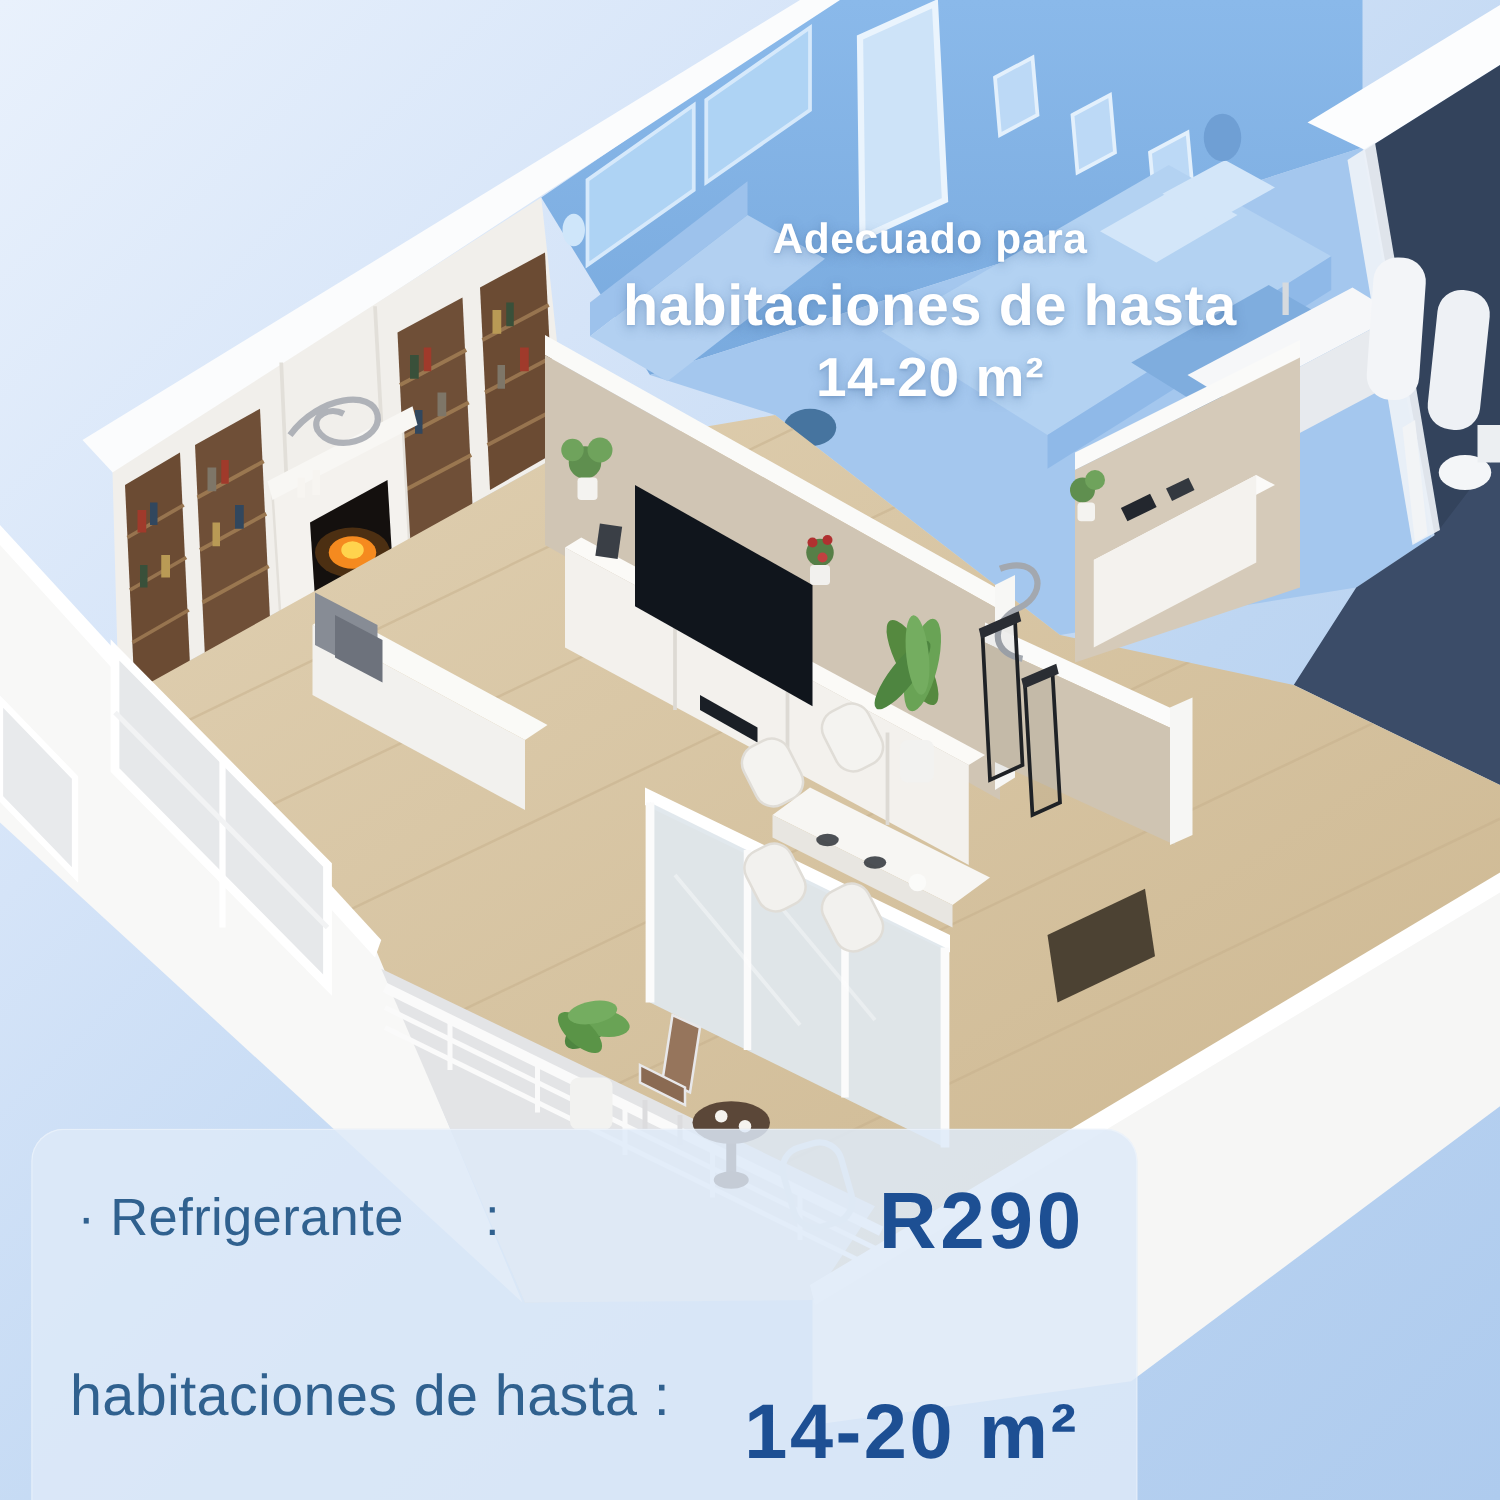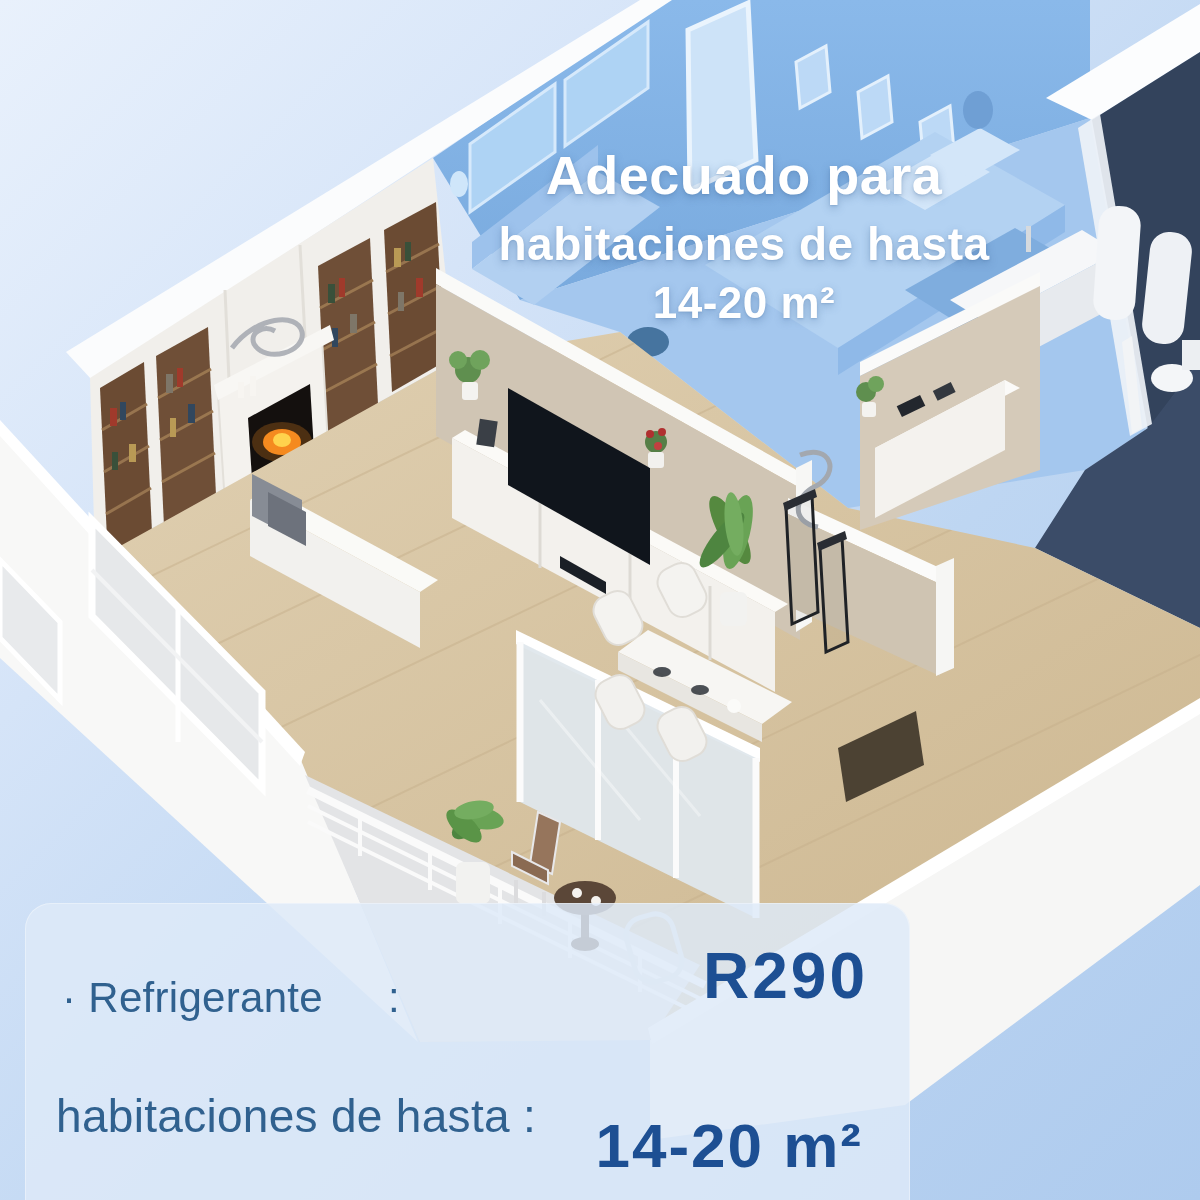--- a/index.html
+++ b/index.html
@@ -8,32 +8,32 @@
     font-family:"Liberation Sans", sans-serif;
     background:linear-gradient(135deg,#e9f1fc 0%,#d5e4f8 30%,#bed6f2 62%,#aecbee 100%);
   }
   .stage svg{position:absolute;left:0;top:0;}
   .overlay-line{
     position:absolute;left:744px;transform:translateX(-50%);
     color:#ffffff;font-weight:700;white-space:nowrap;
     text-shadow:0 3px 9px rgba(60,100,150,.38), 0 1px 2px rgba(70,110,160,.25);
     letter-spacing:.5px;
   }
-  .ov1{top:144px;font-size:54px;text-align:center;}
+  .ov1{top:172px;font-size:34px;text-align:center;}
   .ov2{top:217px;font-size:46px;text-align:right;}
   .ov3{top:278px;font-size:44px;}
   .info-panel{
     position:absolute;left:25px;top:903px;width:885px;height:340px;
     background:rgba(222,233,248,0.84);
     border-radius:26px;
     box-shadow:0 0 0 1px rgba(255,255,255,0.35) inset;
   }
   .p-label{
     position:absolute;color:#30618f;font-size:42px;font-weight:400;
-    letter-spacing:.3px;white-space:nowrap;margin-top:24px;
+    letter-spacing:.3px;white-space:nowrap;
   }
   .p-label2{
     position:absolute;color:#30618f;font-size:46px;font-weight:400;
     line-height:1.32;letter-spacing:.3px;white-space:nowrap;
   }
   .p-value{
     position:absolute;color:#1d4f93;font-weight:700;text-align:center;
     white-space:nowrap;letter-spacing:3px;
   }
   .v1{right:332px;top:936px;font-size:64px;line-height:1.27;}

